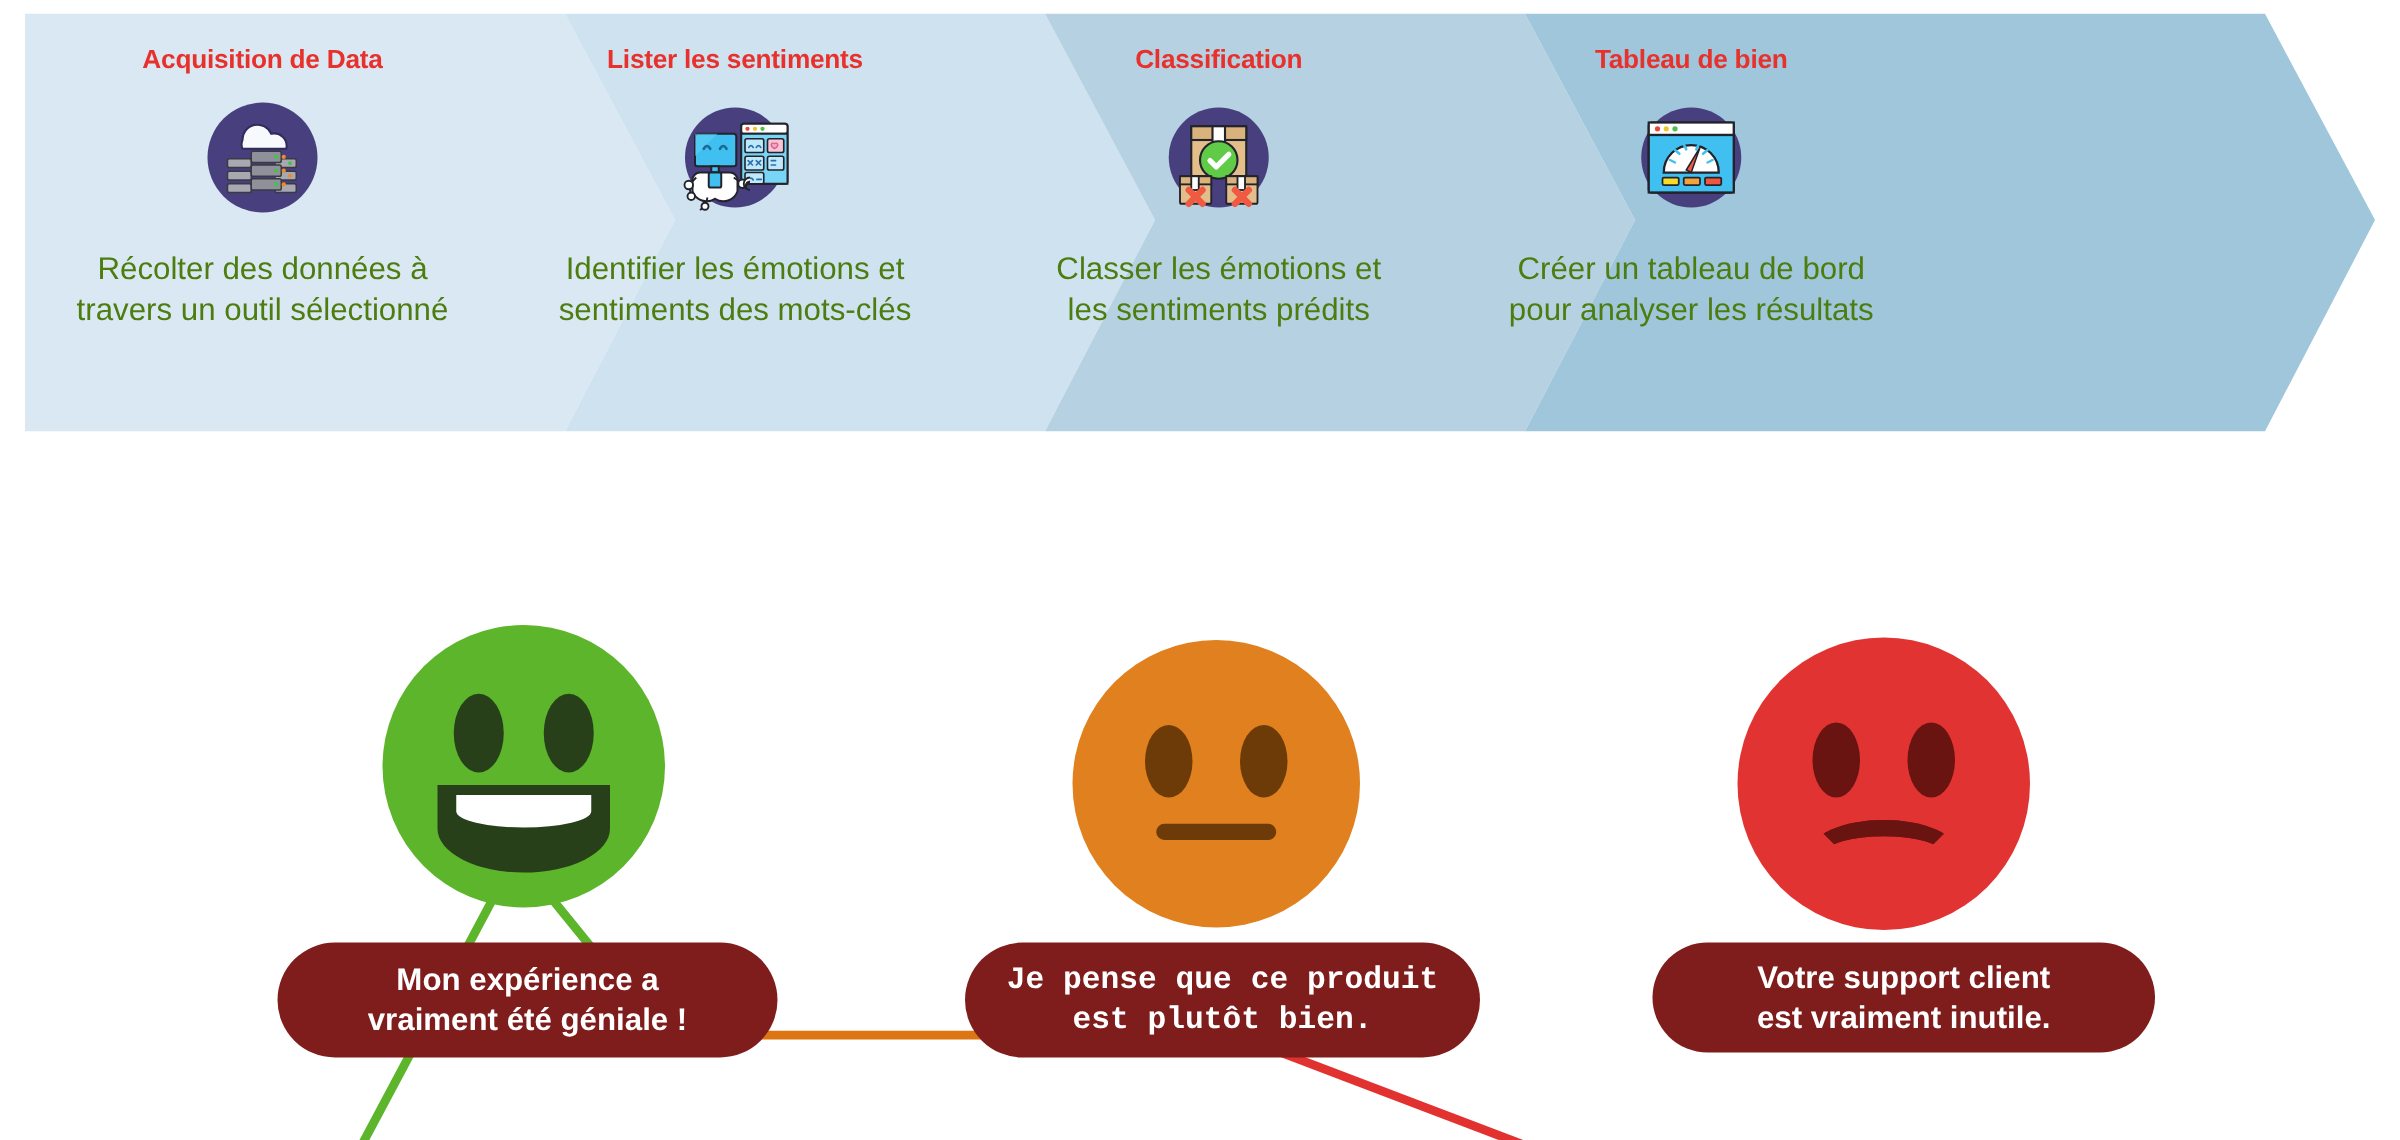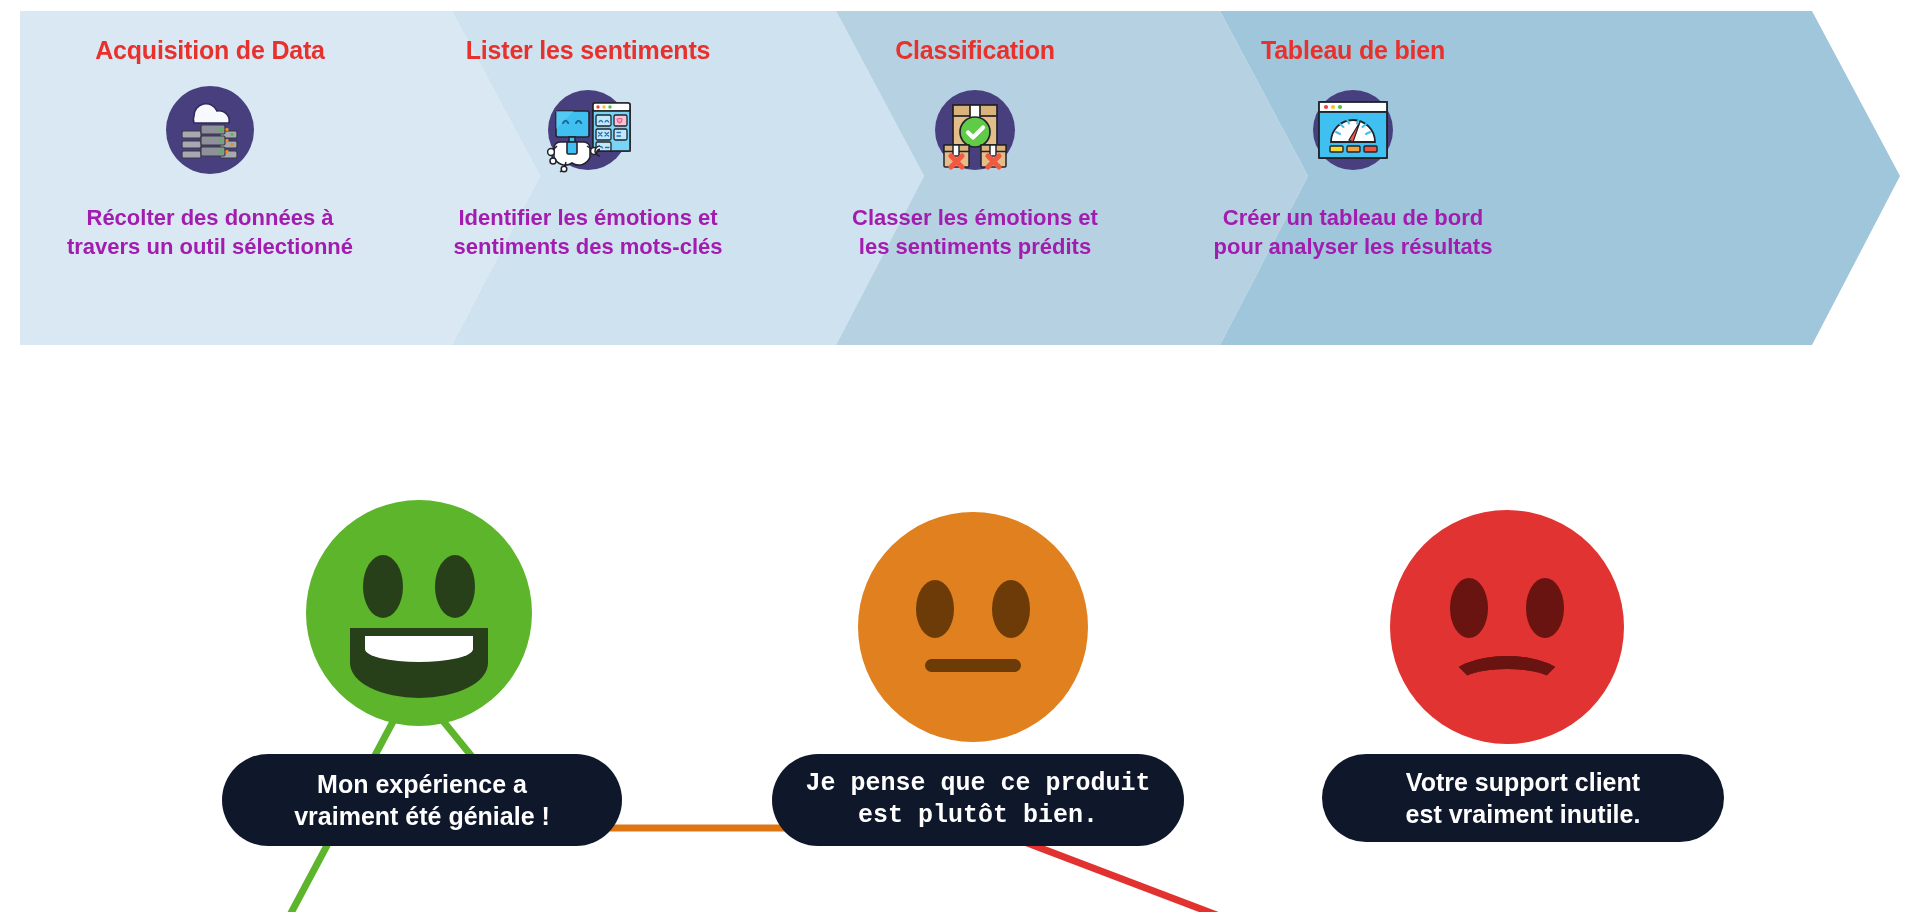--- a/index.html
+++ b/index.html
@@ -16,30 +16,30 @@
   }
   #banner-svg{position:absolute;left:0;top:0;width:1920px;height:362px;}
 
   .step-content{
     position:absolute;top:11px;height:334px;
     display:flex;flex-direction:column;align-items:center;
     text-align:center;pointer-events:none;
   }
   .step-title{
     color:#E8312C;
-    font-size:25px;font-weight:bold;letter-spacing:-0.2px;
+    font-size:21px;font-weight:bold;letter-spacing:-0.2px;
     line-height:1.05;margin-top:26px;white-space:nowrap;
   }
   .step-icon{
     width:106px;height:106px;margin-top:14px;
     display:flex;align-items:center;justify-content:center;
   }
   .step-desc{
-    color:#a21caf;
-    font-size:22px;font-weight:bold;line-height:1.32;
+    color:#4d7c0f;
+    font-size:25px;font-weight:normal;line-height:1.32;
     margin-top:20px;white-space:pre-line;
   }
 
   
   #step-0{left:30px;width:360px;}
   #step-1{left:402px;width:372px;}
   #step-2{left:800px;width:350px;}
   #step-3{left:1170px;width:366px;}
 
   
@@ -96,21 +96,21 @@
   }
   #mouth-negative::before{
     content:"";position:absolute;left:-13px;top:-13px;
     width:118px;height:52px;box-sizing:border-box;
     border:13px solid transparent;border-top-color:#6A1412;
     border-radius:50%;
   }
 
   .bubble{
     position:absolute;
-    background:#0f172a;color:#ffffff;
+    background:#7f1d1d;color:#ffffff;
     border-radius:46px;
     font-size:25px;font-weight:bold;line-height:1.30;
     text-align:center;white-space:pre-line;
     display:flex;align-items:center;justify-content:center;
     padding:0 26px;box-sizing:border-box;
   }
   #bubble-positive{left:222px;top:392px;width:400px;height:92px;}
   #bubble-neutral {left:772px;top:392px;width:412px;height:92px;font-family:Liberation Mono, monospace;}
   #bubble-negative{left:1322px;top:392px;width:402px;height:88px;}
 </style>

